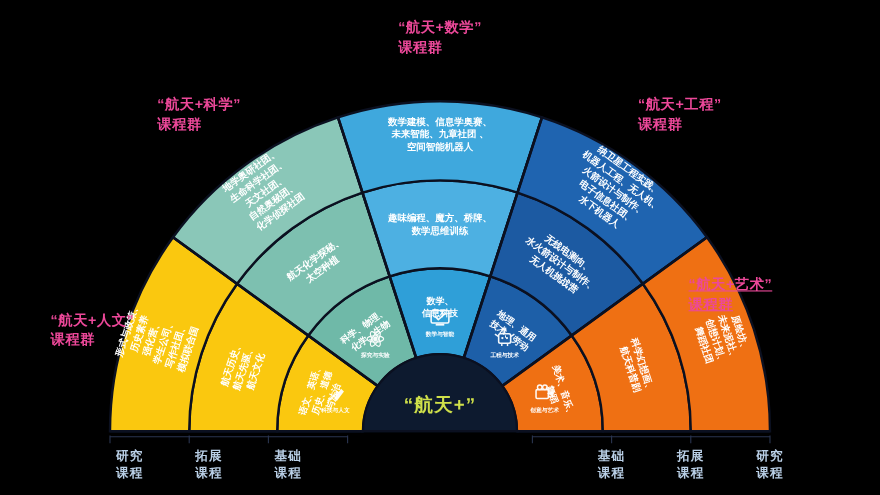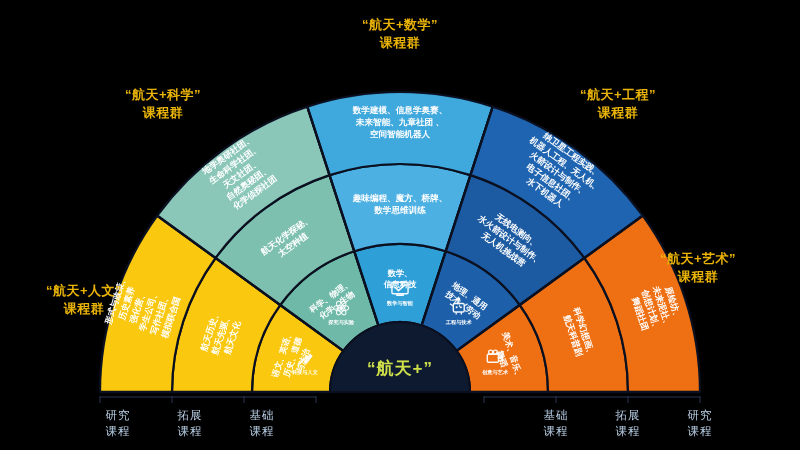--- a/index.html
+++ b/index.html
@@ -1,24 +1,24 @@
 <!DOCTYPE html>
 <html><head>
 <meta charset="utf-8">
 <style>
   html,body{margin:0;padding:0;background:#000;}
   #stage{position:relative;width:800px;height:450px;background:#000;overflow:hidden;
          font-family:"Liberation Sans","DejaVu Sans",sans-serif;}
   svg{position:absolute;left:0;top:0;}
   .seg-label{fill:#ffffff;font-weight:bold;paint-order:stroke;}
-  .grp-title{position:absolute;color:#eab308;font-weight:bold;font-size:13px;line-height:1.35;
-             text-align:center;white-space:nowrap;letter-spacing:.5px;}
+  .grp-title{position:absolute;color:#ec4899;font-weight:bold;font-size:13px;line-height:1.35;
+             white-space:nowrap;letter-spacing:.5px;}
   .ico-label{fill:#ffffff;font-size:5.2px;font-weight:bold;}
   .axis-label{position:absolute;color:#b9cfe6;font-size:11.5px;line-height:1.35;text-align:center;
-              font-weight:normal;letter-spacing:1px;}
+              font-weight:bold;letter-spacing:1px;}
   .center-text{fill:#cfe04a;font-size:17px;font-weight:bold;letter-spacing:1px;}
   .base-line{stroke:#2a3550;stroke-width:1;}
 </style>
 </head>
 <body>
 
 <div id="stage">
 
   <svg id="wheel" width="800" height="450">
       <path d="M252,392 A148,148 0 0 1 280.26548483250775,305.007782660714 L343.3688103937537,350.8550323395269 A70,70 0 0 0 330,392 Z" fill="#fac80f" stroke="#0b1020" stroke-width="2.2"></path>
@@ -169,33 +169,33 @@
       <line x1="556" y1="396" x2="556" y2="403" class="base-line"></line>
       <line x1="628" y1="396" x2="628" y2="403" class="base-line"></line>
       <line x1="700" y1="396" x2="700" y2="403" class="base-line"></line>
       <line x1="484" y1="397" x2="700" y2="397" class="base-line"></line>
     </svg>
 
   <div class="grp-title" id="t-hum" style="left: 46px; top: 282px;">
       <div>“航天+人文”</div>
       <div>课程群</div>
     </div>
-  <div class="grp-title" id="t-sci" style="left: 125px; top: 86px;">
+  <div class="grp-title" id="t-sci" style="left: 143px; top: 86px;">
       <div>“航天+科学”</div>
       <div>课程群</div>
     </div>
   <div class="grp-title" id="t-mat" style="left: 400px; top: 16px; transform: translateX(-50%);">
       <div>“航天+数学”</div>
       <div>课程群</div>
     </div>
   <div class="grp-title" id="t-eng" style="left: 580px; top: 86px;">
       <div>“航天+工程”</div>
       <div>课程群</div>
     </div>
-  <div class="grp-title" id="t-art" style="left: 698px; top: 250px; transform: translateX(-50%);">
+  <div class="grp-title" id="t-art" style="left: 664px; top: 250px; transform: translateX(-50%); text-decoration: underline;">
       <div>“航天+艺术”</div>
       <div>课程群</div>
     </div>
 
   <div id="axis-left">
       <div class="axis-label" style="position: absolute; left: 118px; top: 408px; transform: translateX(-50%);">
         <div>研究</div>
         <div>课程</div>
       </div>
       <div class="axis-label" style="position: absolute; left: 190px; top: 408px; transform: translateX(-50%);">

